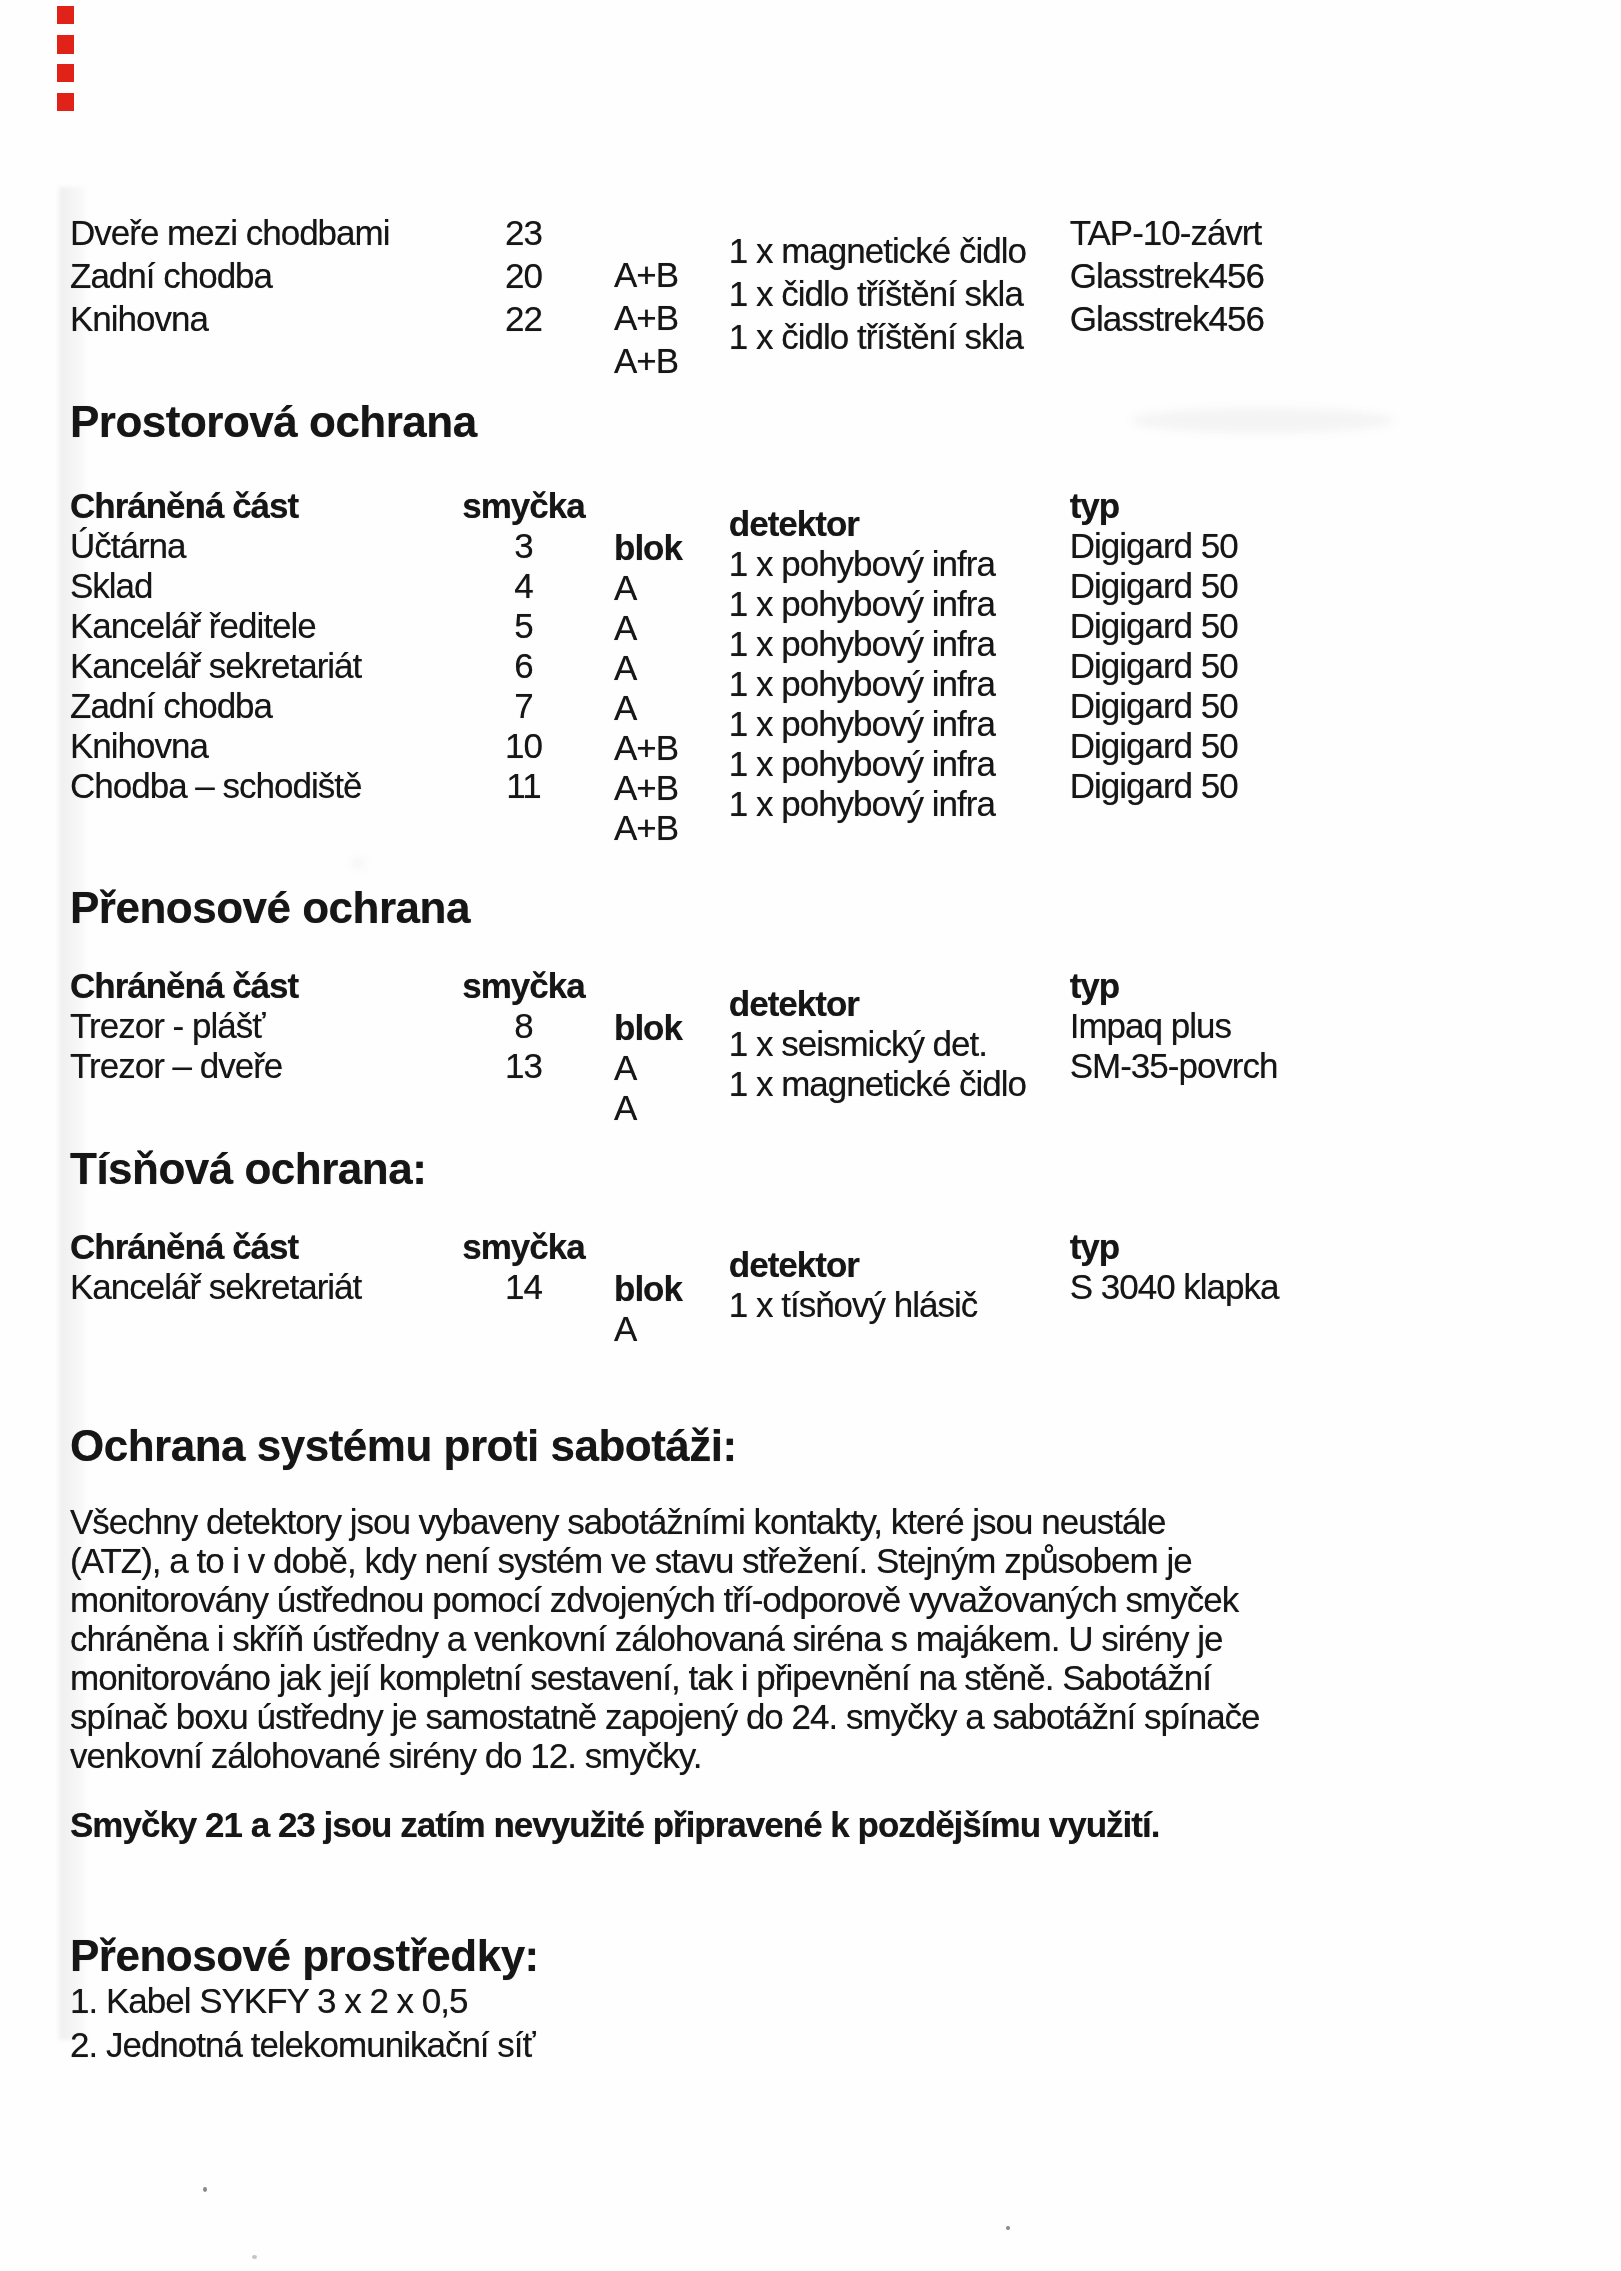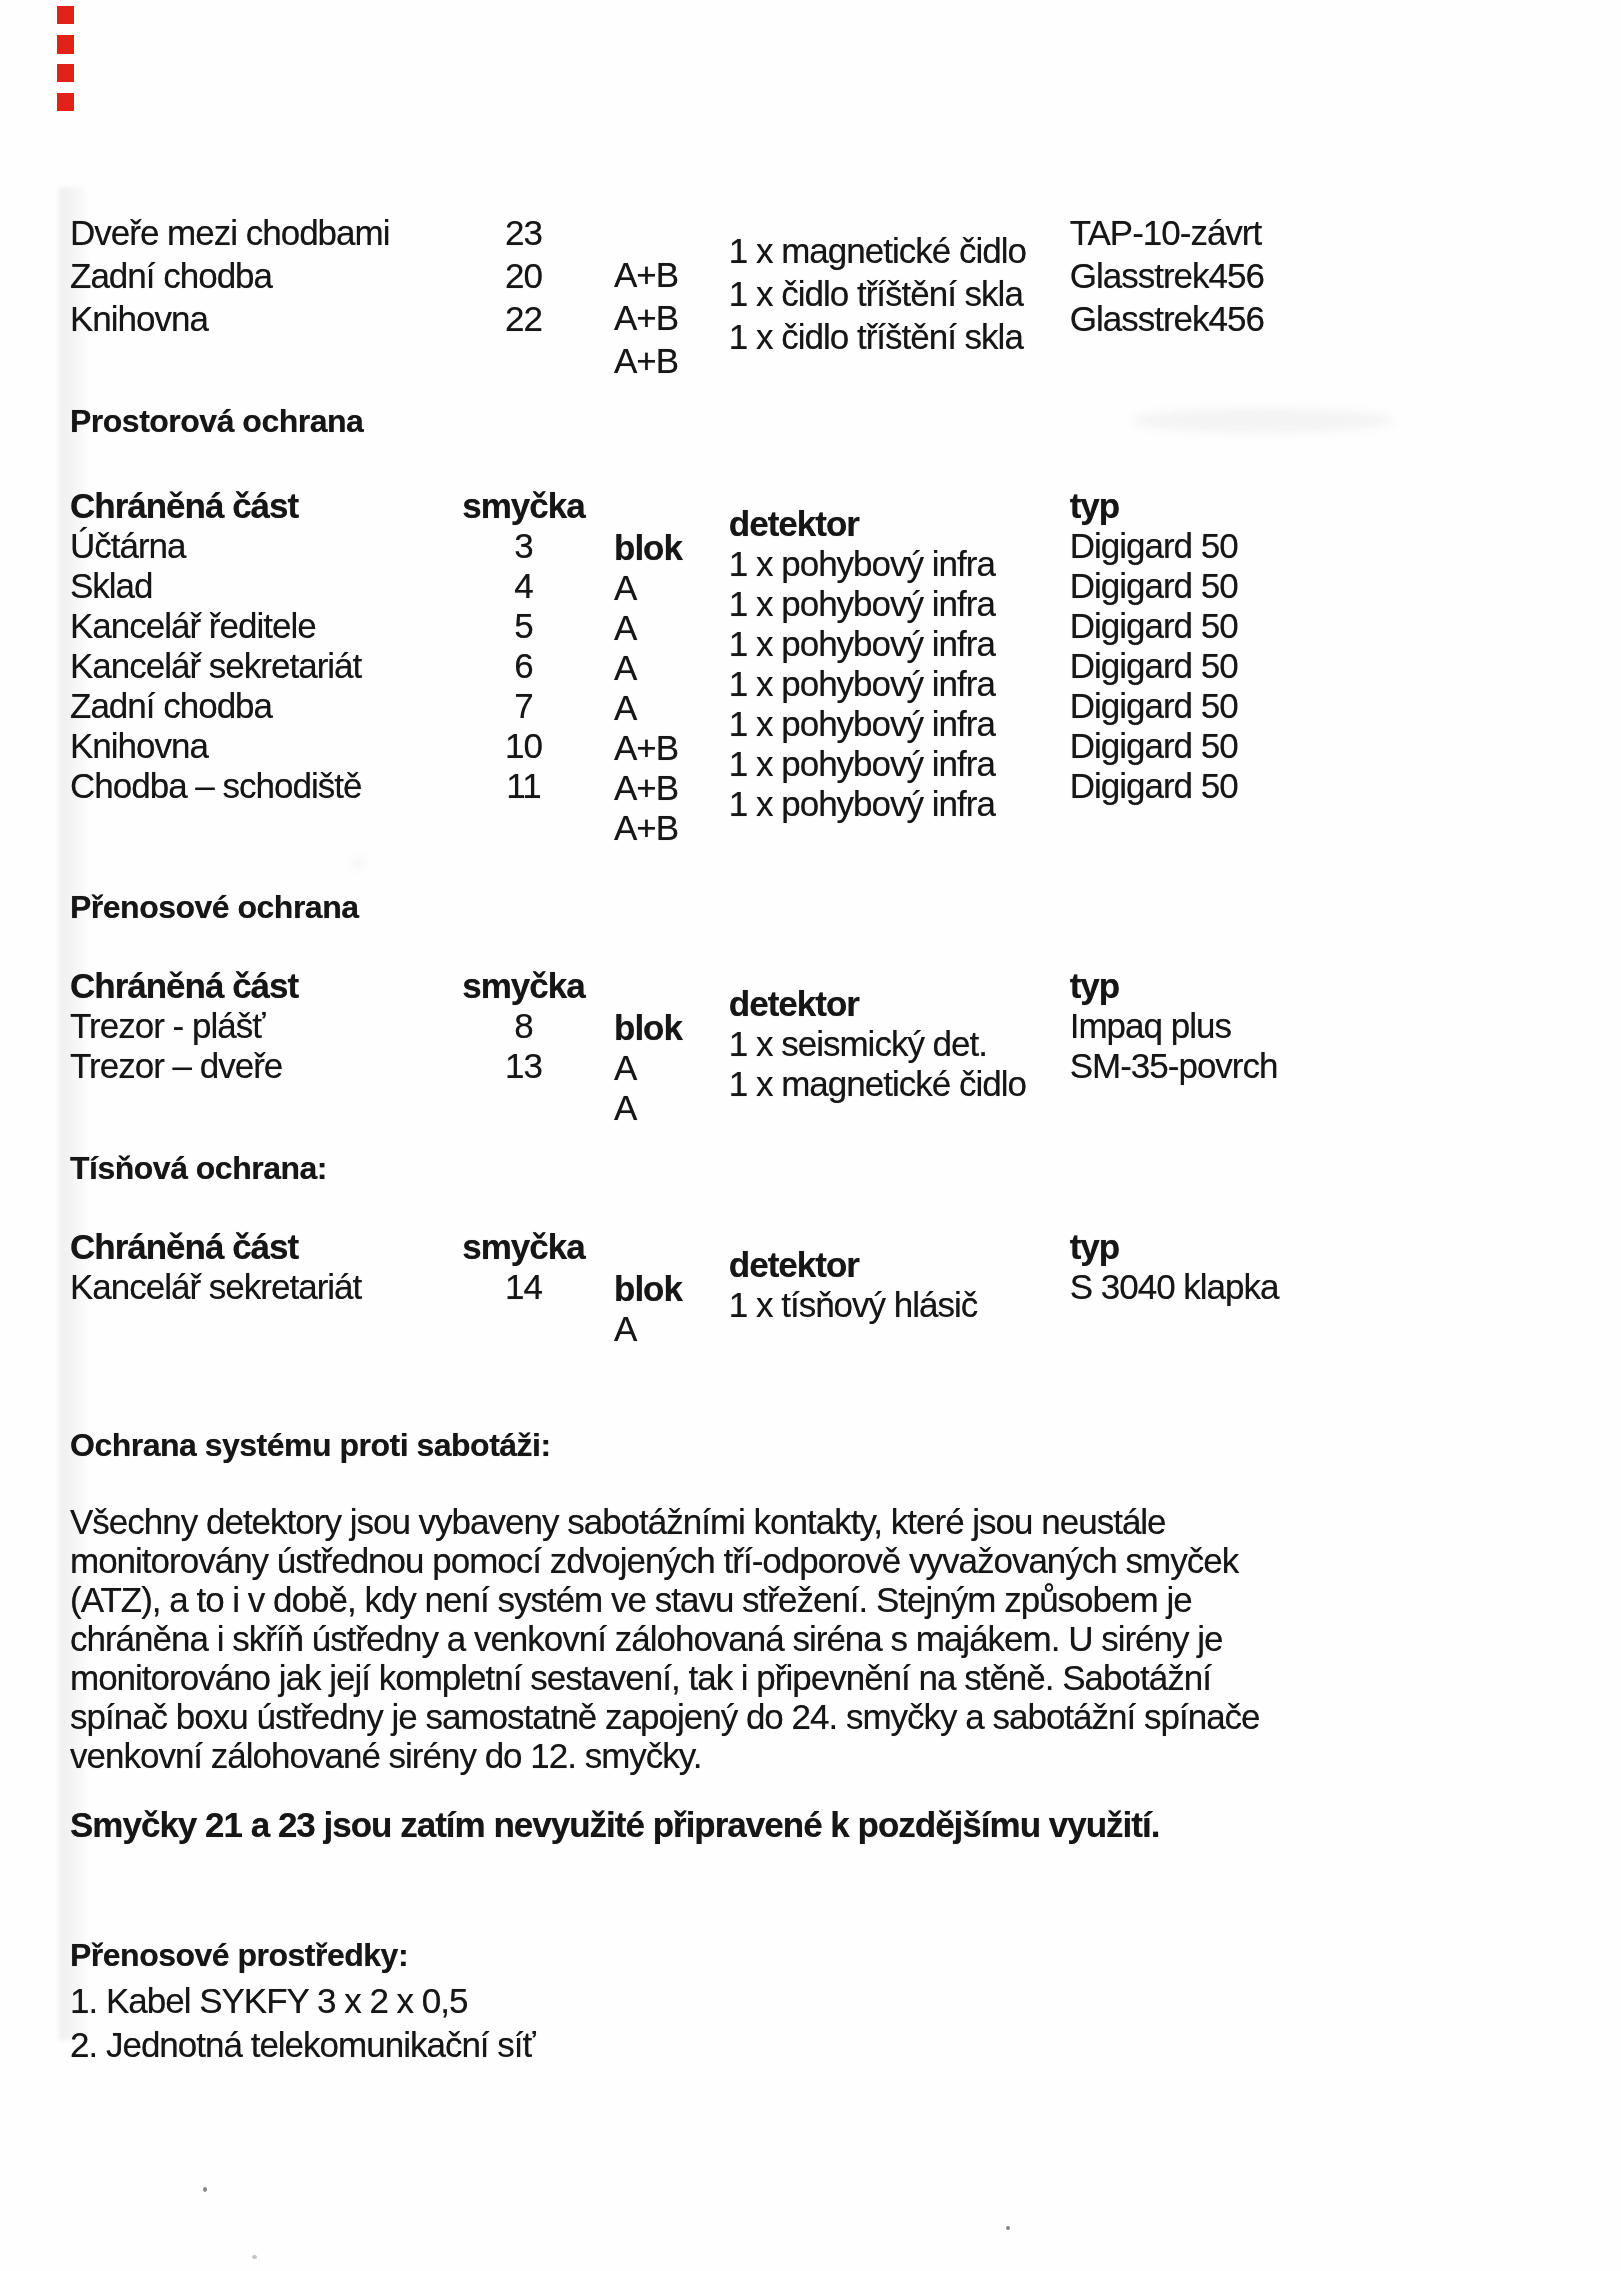--- a/index.html
+++ b/index.html
@@ -36,21 +36,21 @@
   .smudge{position:absolute;background:rgba(60,60,60,0.05);border-radius:50%;filter:blur(4.9px);}
   .smudge.s1{left:1131px;top:408px;width:263px;height:25px;}
   .smudge.s2{left:351px;top:858px;width:13.7px;height:9.8px;}
   .speck{position:absolute;background:rgba(40,40,40,0.55);border-radius:50%;filter:blur(0.5px);}
   .speck.p1{left:203px;top:2187px;width:3.9px;height:4.9px;}
   .speck.p2{left:1006px;top:2226px;width:3.9px;height:3.9px;}
   .speck.p3{left:252px;top:2255px;width:4.9px;height:3.9px;background:rgba(90,90,90,0.35);}
   
   .abs{position:absolute;left:70px;}
   h2{
-    margin:0;font-size:32px;font-weight:700;letter-spacing:-0.5px;
+    margin:0;font-size:44px;font-weight:700;letter-spacing:-0.5px;
     line-height:47px;white-space:nowrap;
   }
   .tbl{display:block;width:1439px;}
   .trow{
     display:grid;
     grid-template-columns:363px 181px 105px 339px 451px;
     height:40px;line-height:40px;
     white-space:nowrap;
   }
   .intro .trow{height:43px;line-height:43px;}
@@ -206,22 +206,22 @@
         <span class="cell c-blok">A</span>
         <span class="cell c-det">1 x tísňový hlásič</span>
         <span class="cell c-typ">S 3040 klapka</span>
       </div>
     </section>
 
     <h2 class="abs" style="top:1422px">Ochrana systému proti sabotáži:</h2>
 
     <div class="abs para" style="top:1502px">
       <div>Všechny detektory jsou vybaveny sabotážními kontakty, které jsou neustále</div>
+      <div>(ATZ), a to i v době, kdy není systém ve stavu střežení. Stejným způsobem je</div>
       <div>monitorovány ústřednou pomocí zdvojených tří-odporově vyvažovaných smyček</div>
-      <div>(ATZ), a to i v době, kdy není systém ve stavu střežení. Stejným způsobem je</div>
       <div>chráněna i skříň ústředny a venkovní zálohovaná siréna s majákem. U sirény je</div>
       <div>monitorováno jak její kompletní sestavení, tak i připevnění na stěně. Sabotážní</div>
       <div>spínač boxu ústředny je samostatně zapojený do 24. smyčky a sabotážní spínače</div>
       <div>venkovní zálohované sirény do 12. smyčky.</div>
     </div>
 
     <div class="abs bold-note" style="top:1805px">Smyčky 21 a 23 jsou zatím nevyužité připravené k pozdějšímu využití.</div>
 
     <h2 class="abs" style="top:1932px">Přenosové prostředky:</h2>
 

